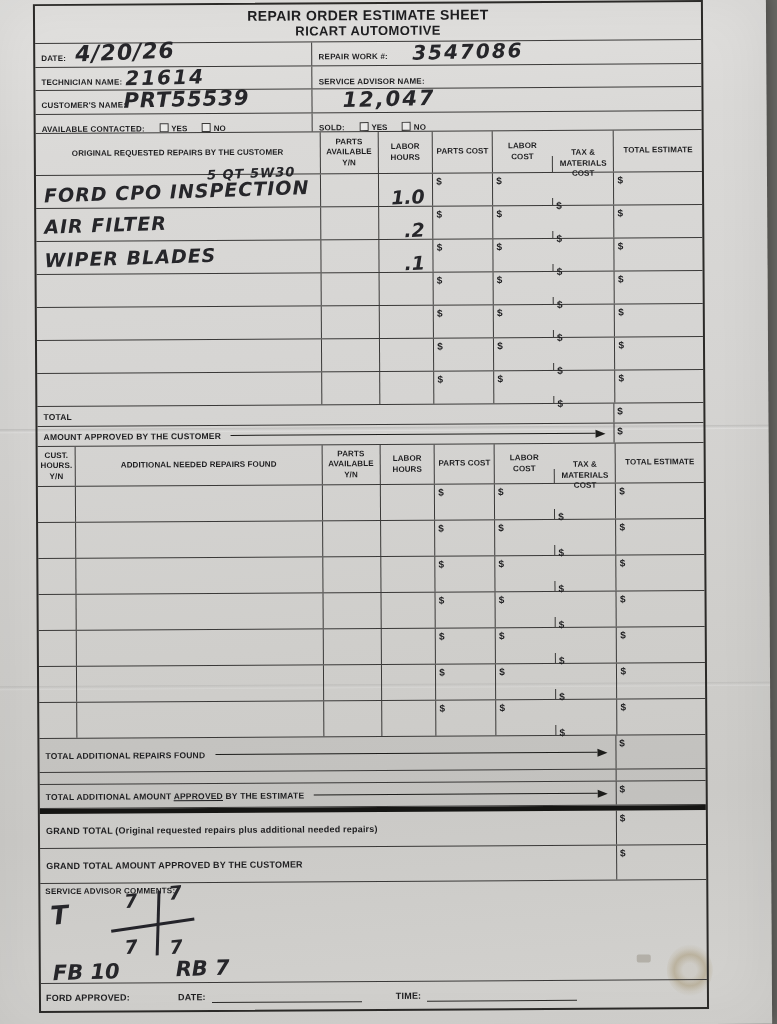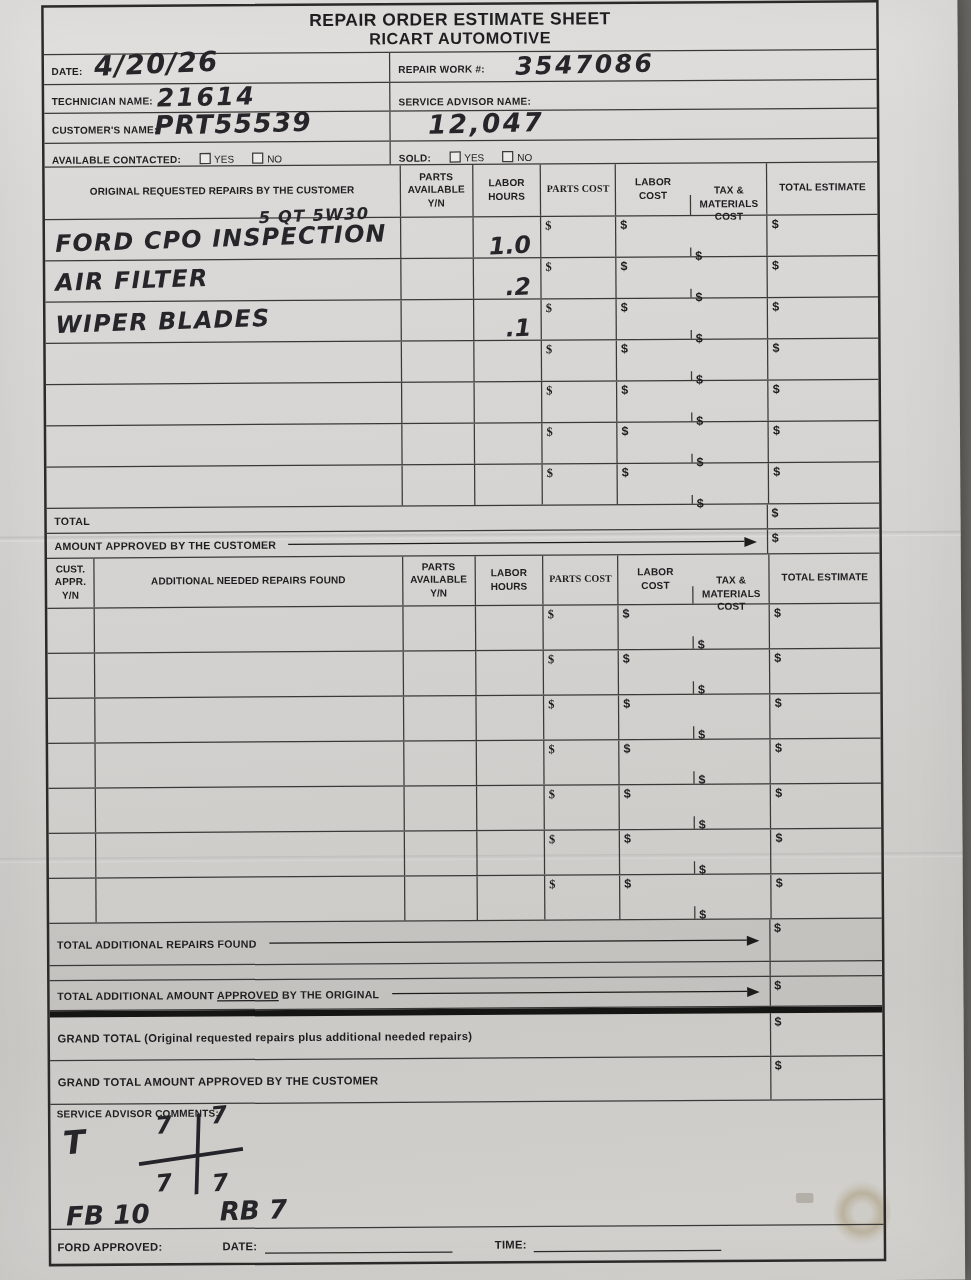--- a/index.html
+++ b/index.html
@@ -22,21 +22,21 @@
 
   .form { position: absolute; left: 40px; top: 8px; width: 670px; border: 2px solid #2b2a28; }
 
   
   .row { display: flex; position: relative; border-bottom: 1px solid #3a3938; }
   .cell { position: relative; border-left: 1px solid #3a3938; }
   .cell.first { border-left: none; }
 
   
   .c-desc { width: 42.6%; } .c-pav { width: 8.7%; } .c-lh { width: 8.2%; }
-  .c-pc { width: 9.0%; font-family: Liberation Serif, serif; } .c-lc { width: 9.0%; } .c-tax { width: 9.2%; margin-top: 25px; } .c-te { flex: 1; }
+  .c-pc { width: 9.0%; } .c-lc { width: 9.0%; } .c-tax { width: 9.2%; margin-top: 25px; } .c-te { flex: 1; }
   .c-appr { width: 5.6%; } .c-desc2 { width: 37.0%; }
 
   
   .title-box { height: 38px; border-bottom: 1px solid #3a3938; text-align: center; padding-top: 3px; }
   .title-box .l1 { font-size: 14px; font-weight: bold; letter-spacing: .4px; }
   .title-box .l2 { font-size: 13px; font-weight: bold; letter-spacing: .4px; }
 
   
   .hdr-row { display: flex; border-bottom: 1px solid #3a3938; }
   .hdr-cell { position: relative; padding: 3px 0 0 6px; }
@@ -45,21 +45,21 @@
   .r1 { height: 24px; } .r2 { height: 23px; } .r3 { height: 24px; } .r4 { height: 19px; }
 
   .hand { font-family: "DejaVu Sans", sans-serif; font-style: italic; font-weight: bold; color: #26262a; white-space: nowrap; }
   .hv-date   { position: absolute; left: 40px; top: -4px; font-size: 22px; transform: rotate(-2deg); letter-spacing: 1px; }
   .hv-ro     { position: absolute; left: 100px; top: -2px; font-size: 20px; transform: rotate(-1deg); letter-spacing: 2px; }
   .hv-tech   { position: absolute; left: 90px; top: -2px; font-size: 20px; transform: rotate(-1deg); letter-spacing: 2px; }
   .hv-cust   { position: absolute; left: 88px; top: -3px; font-size: 21px; transform: rotate(-1deg); letter-spacing: 1px; }
   .hv-miles  { position: absolute; left: 30px; top: -2px; font-size: 21px; transform: rotate(-1deg); letter-spacing: 2px; }
 
   .cb { display: inline-block; width: 9px; height: 9px; border: 1px solid #3a3938; background: rgba(255,255,255,0.45); margin: 0 3px 0 10px; vertical-align: -1px; }
-  .cb-lab { font-size: 8px; font-weight: normal; }
+  .cb-lab { font-size: 8px; font-weight: bold; }
 
   
   .th-row { display: flex; border-bottom: 1px solid #3a3938; }
   .th { display: flex; align-items: center; justify-content: center; text-align: center;
         font-size: 8px; font-weight: bold; line-height: 1.3; padding: 2px 3px; letter-spacing: .1px; }
   .t1-th { height: 42px; } .t2-th { height: 40px; }
 
   
   .t1-row { height: 33px; } .t2-row { height: 36px; }
   .dol { position: absolute; left: 3px; top: 2px; font-size: 10px; font-weight: 600; }
@@ -317,21 +317,21 @@
       <span class="arrowline">
           <span class="shaft"></span>
           <span class="head"></span>
         </span>
       <div class="te-cell">
           <span class="dol">$</span>
         </div>
     </div>
 
     <div class="th-row t2-th">
-      <div class="th cell first c-appr">CUST. APPR. Y/N</div>
+      <div class="th cell first c-appr">CUST. HOURS. Y/N</div>
       <div class="th cell c-desc2">ADDITIONAL NEEDED REPAIRS FOUND</div>
       <div class="th cell c-pav">PARTS AVAILABLE Y/N</div>
       <div class="th cell c-lh">LABOR HOURS</div>
       <div class="th cell c-pc">PARTS COST</div>
       <div class="th cell c-lc">LABOR COST</div>
       <div class="th cell c-tax">TAX &amp; MATERIALS COST</div>
       <div class="th cell c-te">TOTAL ESTIMATE</div>
     </div>
 
     <div class="row t2-row">
@@ -469,21 +469,21 @@
         </span>
       <div class="te-cell">
           <span class="dol">$</span>
         </div>
     </div>
     <div class="row row-gap">
       <span class="fill"></span>
         <div class="te-cell"></div>
     </div>
     <div class="row row-sumC">
-      <span class="sum-label"><span>TOTAL ADDITIONAL AMOUNT </span><span class="u">APPROVED</span><span> BY THE ORIGINAL</span></span>
+      <span class="sum-label"><span>TOTAL ADDITIONAL AMOUNT </span><span class="u">APPROVED</span><span> BY THE ESTIMATE</span></span>
       <span class="arrowline">
           <span class="shaft"></span>
           <span class="head"></span>
         </span>
       <div class="te-cell">
           <span class="dol">$</span>
         </div>
     </div>
 
     <div class="thick-bar"></div>

